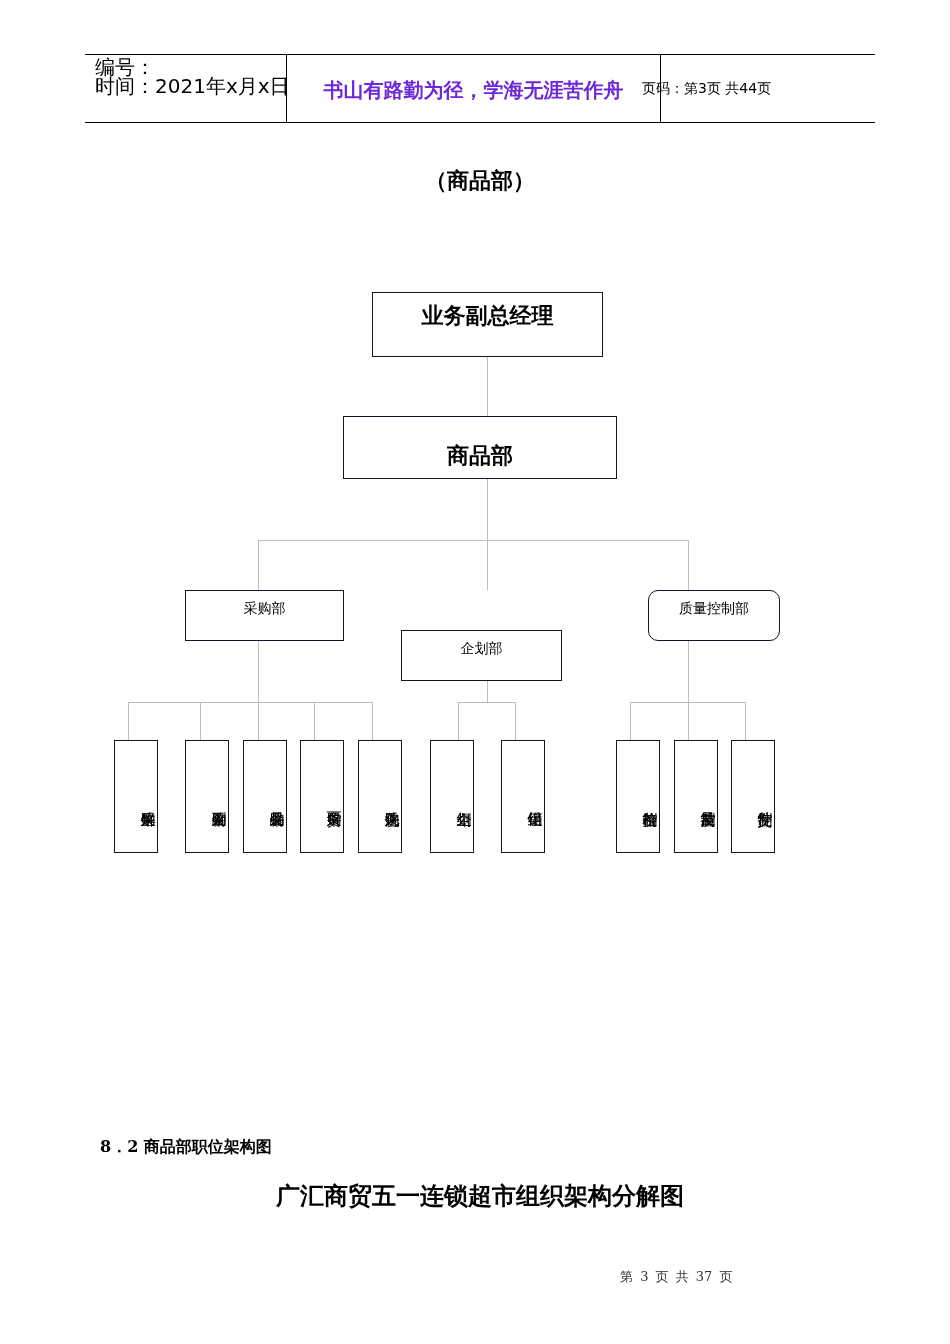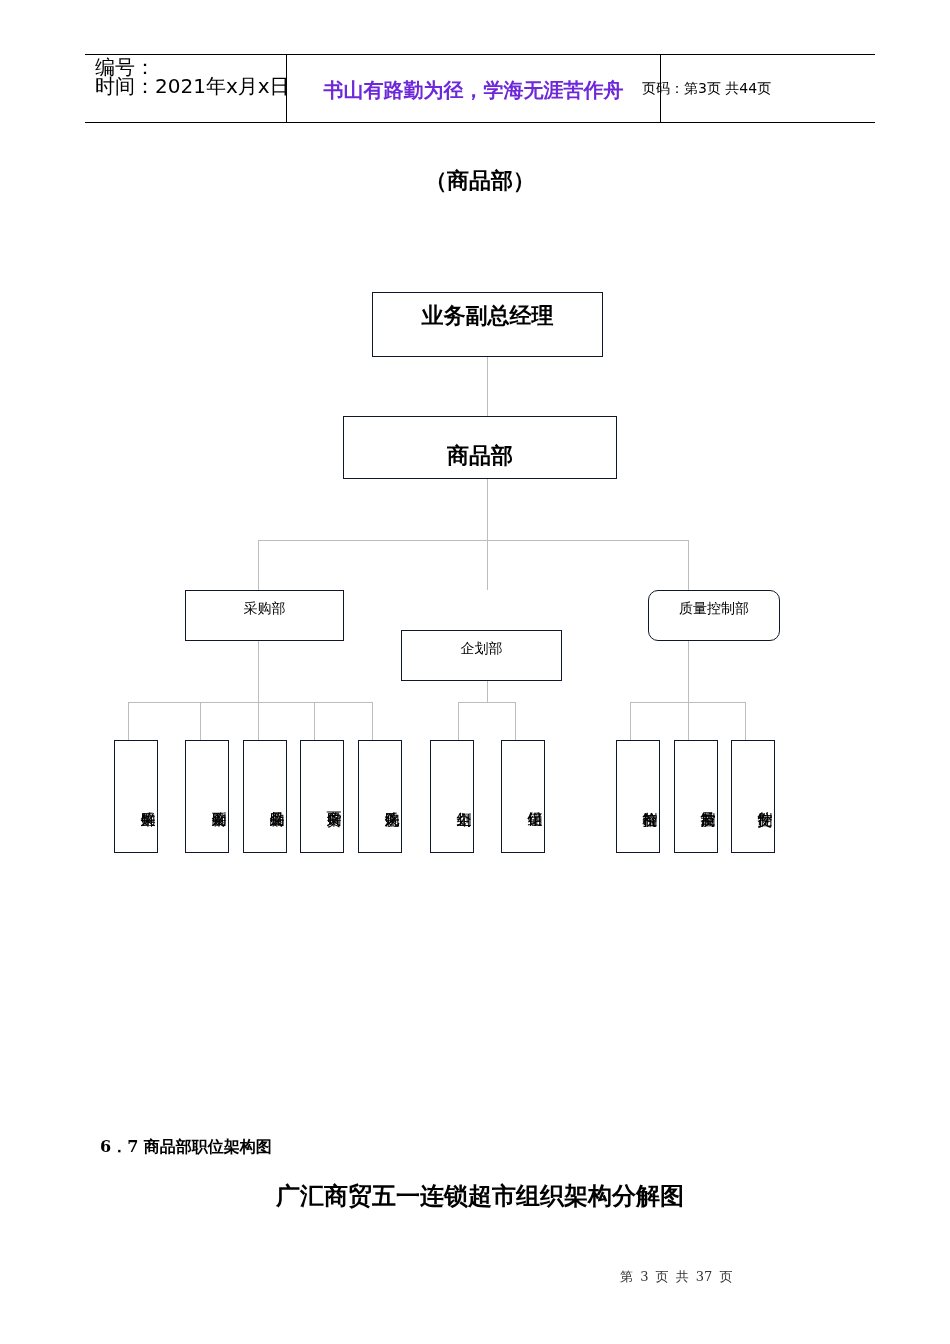--- a/index.html
+++ b/index.html
@@ -78,15 +78,15 @@
 <div class="box box-leaf" style="left:300px;top:740px;width:44px;height:113px;">百货采购</div>
 <div class="box box-leaf" style="left:358px;top:740px;width:44px;height:113px;">洗化采购</div>
 
 <div class="box box-leaf" style="left:430px;top:740px;width:44px;height:113px;">企划组</div>
 <div class="box box-leaf" style="left:501px;top:740px;width:44px;height:113px;">促销组</div>
 
 <div class="box box-leaf" style="left:616px;top:740px;width:44px;height:113px;">价格控制</div>
 <div class="box box-leaf" style="left:674px;top:740px;width:44px;height:113px;">质量控制</div>
 <div class="box box-leaf" style="left:731px;top:740px;width:44px;height:113px;">文件控制</div>
 
-<div class="abs sec-head">6．7 商品部职位架构图</div>
+<div class="abs sec-head">8．2 商品部职位架构图</div>
 <div class="abs big-title">广汇商贸五一连锁超市组织架构分解图</div>
 <div class="abs footer">第 3 页 共 37 页</div>
 
 </body></html>

